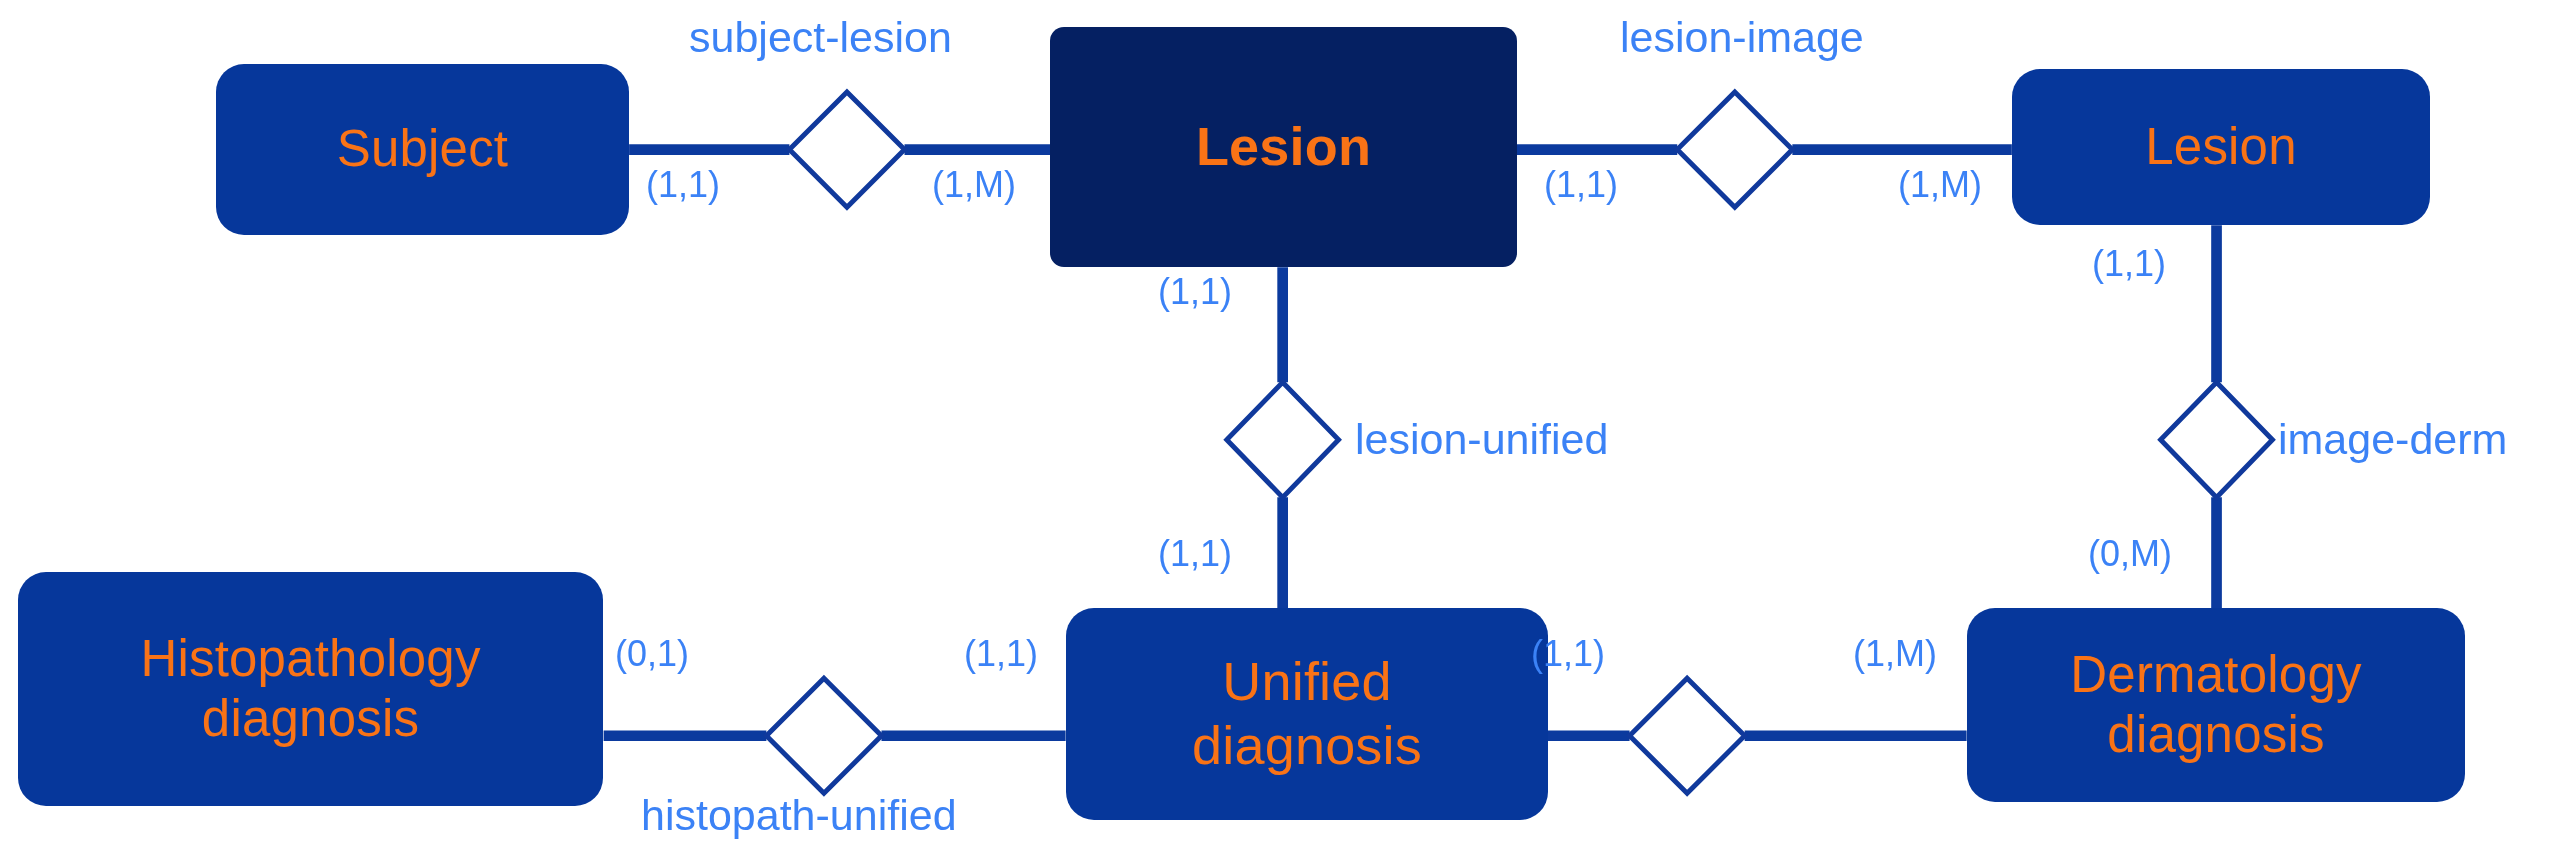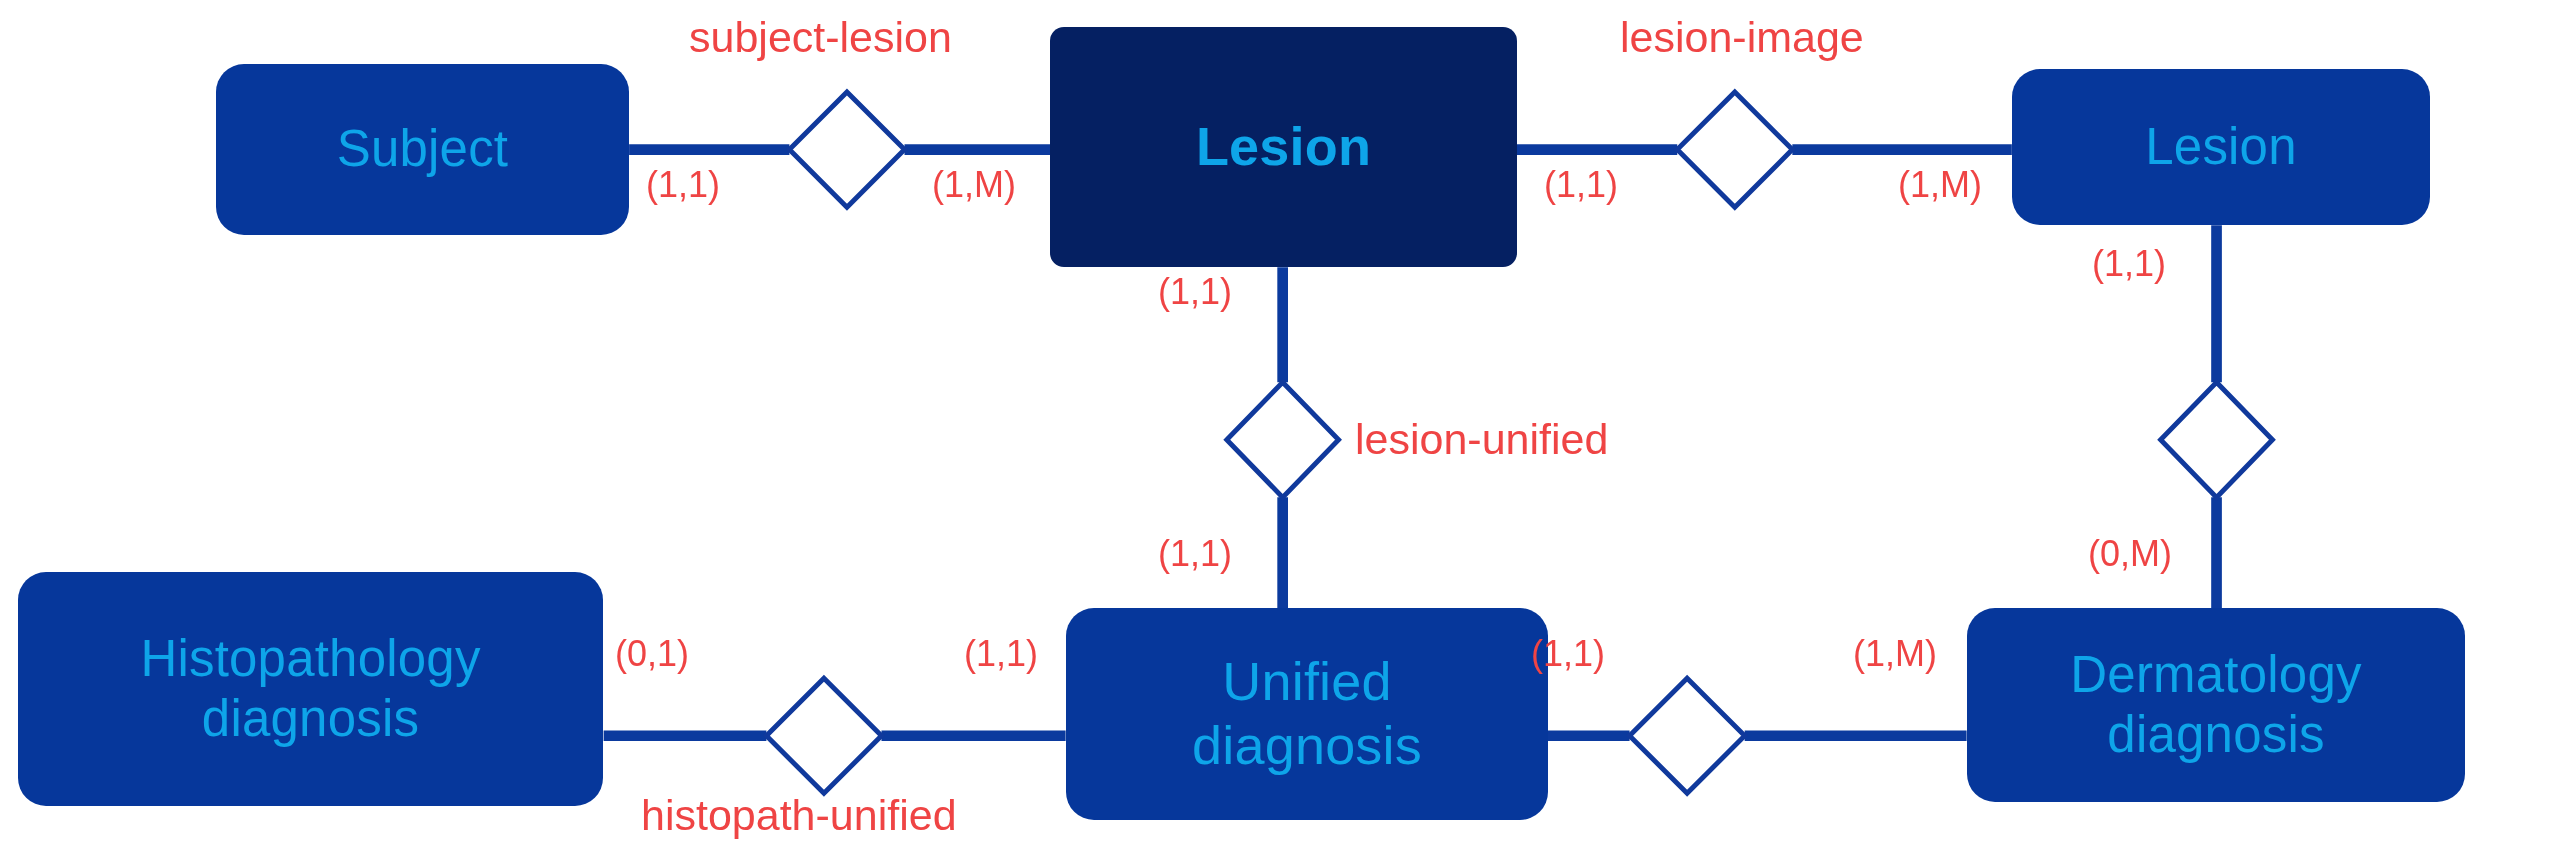--- a/index.html
+++ b/index.html
@@ -24,21 +24,21 @@
     height: 864px;
   }
 
   
   .entity {
     position: absolute;
     display: flex;
     align-items: center;
     justify-content: center;
     text-align: center;
-    color: #0ea5e9;
+    color: #f97316;
     border-radius: 28px;
     box-sizing: border-box;
     line-height: 1.18;
     letter-spacing: 0.2px;
     z-index: 3;
   }
   .entity .etext {
     display: block;
     padding: 0 11.5px;
     white-space: pre-line;
@@ -67,21 +67,21 @@
     font-size: 54px;
   }
   #ent-derm {
     left: 1967px; top: 608px; width: 498px; height: 194px;
     font-size: 51px;
   }
 
   
   .lbl {
     position: absolute;
-    color: #ef4444;
+    color: #3b82f6;
     white-space: nowrap;
     z-index: 4;
   }
   .rel-name { font-size: 43px; }
   .card     { font-size: 36px; }
 
   
   #lbl-subject-lesion { left: 689px;  top: 13px; }
   #lbl-lesion-image   { left: 1620px; top: 13px; }
   #lbl-lesion-unified { left: 1355px; top: 415px; }
@@ -161,20 +161,21 @@
     <span class="etext">Dermatology
 diagnosis</span>
   </div>
 
   <div class="lbl rel-name" id="lbl-subject-lesion">subject-lesion</div>
 
   <div class="lbl rel-name" id="lbl-lesion-image">lesion-image</div>
 
   <div class="lbl rel-name" id="lbl-lesion-unified">lesion-unified</div>
 
+  <div class="lbl rel-name" id="lbl-image-derm">image-derm</div>
 
   <div class="lbl rel-name" id="lbl-histopath-unified">histopath-unified</div>
 
 
   <div class="lbl card" id="c-subj-left">(1,1)</div>
 
   <div class="lbl card" id="c-subj-right">(1,M)</div>
 
   <div class="lbl card" id="c-lesimg-left">(1,1)</div>
 

